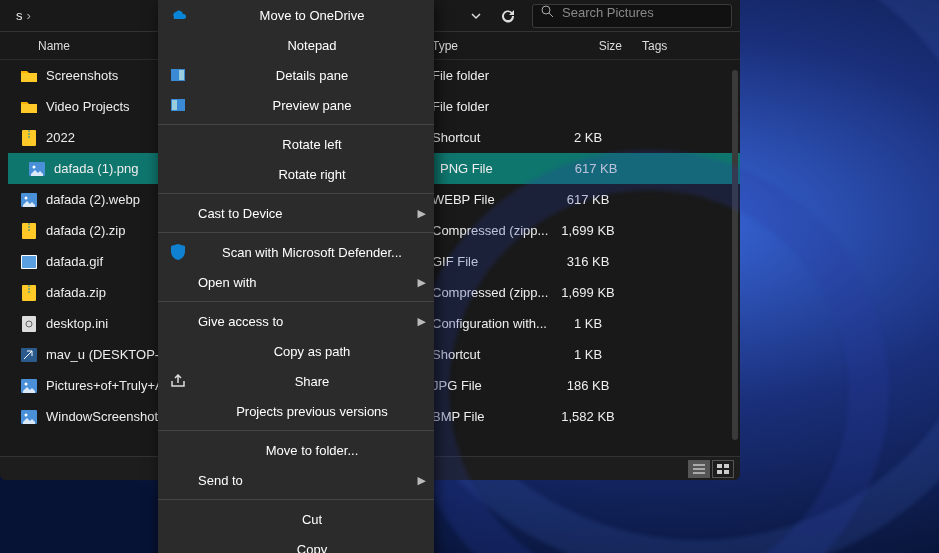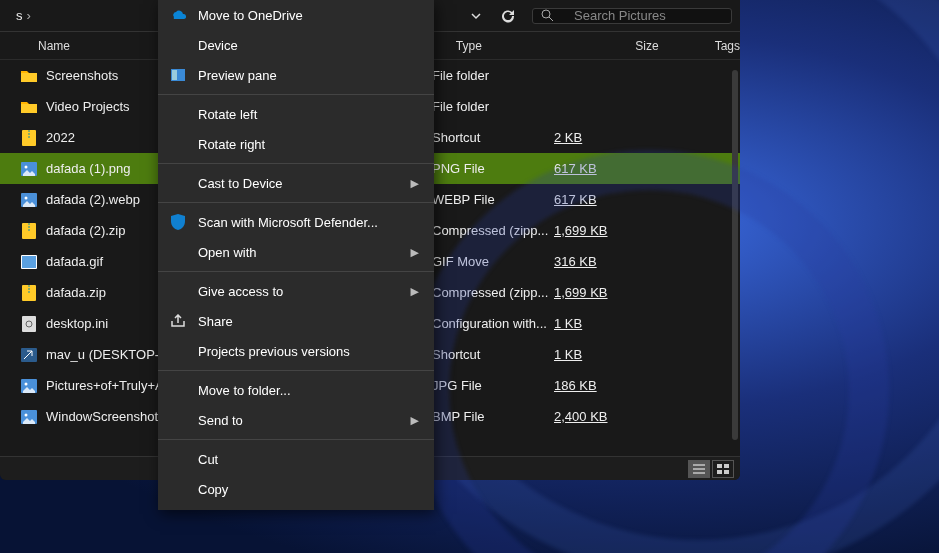--- a/index.html
+++ b/index.html
@@ -22,45 +22,45 @@
     border-radius: 0 0 6px 6px; overflow: hidden;
   }
   .topbar {
     display: flex; align-items: center; height: 32px; padding: 0 8px;
     border-bottom: 1px solid #333;
   }
   .addr { flex: 1; display: flex; align-items: center; gap: 4px; padding-left: 8px; color: #eee; }
   .addr .chev { color: #aaa; }
   .iconbtn { width: 32px; height: 28px; display: flex; align-items: center; justify-content: center; color: #eee; }
   .searchbox {
-    display: flex; align-items: center; gap: 20px; width: 200px; height: 16px;
+    display: flex; gap: 8px; width: 200px; height: 24px;
     background: #111; border: 1px solid #3a3a3a; border-radius: 3px;
     padding: 0 8px; color: #888; margin-left: 8px;
   }
   .columns {
     display: flex; height: 28px; border-bottom: 1px solid #2b2b2b;
-    font-size: 12px; color: #ddd; align-items: center; user-select: none; gap: 36px;
+    font-size: 12px; color: #ddd; align-items: center; user-select: none;
   }
   .col-name   { width: 320px; padding-left: 38px; display:flex; justify-content:space-between; align-items:center; }
   .col-date   { width: 112px; }
   .col-type   { width: 122px; }
   .col-size   { width: 78px; text-align: right; padding-right: 10px; }
   .col-tags   { flex: 1; padding-left: 10px; }
   .sortcaret  { margin-right: 12px; color:#888; font-size:10px; }
   .rows { position: relative; }
   .row {
     display: flex; align-items: center; height: 31px; padding-left: 20px;
     color: #eee;
   }
-  .row.selected { background: #4d7c0f; }
+  .row.selected { background: #0f766e; margin-left: 8px; }
   .row .ficon { width: 18px; height: 18px; margin-right: 8px; display:inline-flex; align-items:center; justify-content:center; }
   .row .nm { width: 274px; overflow: hidden; text-overflow: ellipsis; white-space: nowrap; }
   .row .dt { width: 112px; }
   .row .ty { width: 122px; overflow: hidden; text-overflow: ellipsis; white-space: nowrap; }
-  .row .sz { width: 78px; text-align: left; padding-right: 10px; text-decoration: underline; }
+  .row .sz { width: 78px; text-align: center; padding-right: 10px; }
   .scrollhint {
     position: absolute; right: 2px; top: 70px; width: 6px; height: 370px;
     background: #3a3a3a; border-radius: 3px;
   }
   .statusbar {
     position: absolute; bottom: 0; left: 0; right: 0; height: 24px;
     background: #1d1d1d; border-top: 1px solid #333;
     display: flex; justify-content: flex-end; align-items: center; padding-right: 6px; gap:2px;
   }
   .viewbtn {
@@ -72,21 +72,21 @@
   
   .ctxmenu {
     position: absolute; left: 158px; top: 0; width: 276px;
     background: #2b2b2b; color: #fff; font-size: 13px;
     box-shadow: 2px 4px 14px rgba(0,0,0,0.6);
     padding-bottom: 6px;
     z-index: 10;
   }
   .mi {
     display: flex; align-items: center; height: 30px;
-    padding-left: 40px; padding-right: 15px; position: relative;
+    padding-left: 40px; padding-right: 8px; position: relative; justify-content: center;
   }
   .mi .micon {
     position: absolute; left: 12px; top: 50%; transform: translateY(-50%);
     width: 16px; height: 16px; display:flex; align-items:center; justify-content:center;
   }
   .mi .sub { margin-left: auto; color: #bbb; font-size: 11px; }
   .sep { height: 1px; background: #444; margin: 4px 0; }
 
   
   .folder-ico rect{ fill:#ffca28; } .folder-ico path{ fill:#ffb300; }
@@ -213,21 +213,21 @@
       </div>
       <div class="row">
         <span class="ficon">
           <svg width="16" height="14" viewBox="0 0 16 14">
             <rect width="16" height="14" rx="1" fill="#fff"></rect>
             <rect x="1" y="1" width="14" height="12" fill="#5aa0e0"></rect>
           </svg>
         </span>
         <span class="nm">dafada.gif</span>
         <span class="dt"></span>
-        <span class="ty">GIF Move</span>
+        <span class="ty">GIF File</span>
         <span class="sz">316 KB</span>
       </div>
       <div class="row">
         <span class="ficon">
           <svg width="14" height="16" viewBox="0 0 14 16">
             <rect class="zip-ico" width="14" height="16" rx="1"></rect>
             <path d="M6 0h2v2H6zM6 3h2v2H6zM6 6h2v2H6z" fill="#8a6"></path>
           </svg>
         </span>
         <span class="nm">dafada.zip</span>
@@ -276,21 +276,21 @@
         <span class="ficon">
           <svg width="16" height="14" viewBox="0 0 16 14">
             <rect class="img-ico" width="16" height="14" rx="1"></rect>
             <circle cx="5" cy="5" r="1.5" fill="#fff"></circle>
             <path d="M2 12l4-4 3 3 2-2 3 3v2H2z" fill="#fff" opacity="0.8"></path>
           </svg>
         </span>
         <span class="nm">WindowScreenshot.bm</span>
         <span class="dt"></span>
         <span class="ty">BMP File</span>
-        <span class="sz">2,400 KB</span>
+        <span class="sz">1,582 KB</span>
       </div>
     </div>
 
   <div class="scrollhint"></div>
 
   <div class="statusbar">
     <div class="viewbtn active">
       <svg width="12" height="10" viewBox="0 0 12 10">
           <path d="M0 1h12M0 5h12M0 9h12" stroke="#fff"></path>
         </svg>
@@ -309,21 +309,30 @@
 <div class="ctxmenu" id="ctx">
     <div class="mi">
       <span class="micon">
         <svg width="16" height="12" viewBox="0 0 16 12">
           <path class="onedrive" d="M4 8a3 3 0 0 1 2-5 4 4 0 0 1 7 2 2.5 2.5 0 0 1 1 5H4a2 2 0 0 1 0-2z"></path>
         </svg>
       </span>
       <span>Move to OneDrive</span>
     </div>
     <div class="mi">
-      <span>Device</span>
+      <span>Notepad</span>
+    </div>
+    <div class="mi">
+      <span class="micon">
+        <svg width="14" height="12" viewBox="0 0 14 12">
+          <rect width="14" height="12" fill="#3a8ad6"></rect>
+          <rect x="8" y="1" width="5" height="10" fill="#9cd"></rect>
+        </svg>
+      </span>
+      <span>Details pane</span>
     </div>
     <div class="mi">
       <span class="micon">
         <svg width="14" height="12" viewBox="0 0 14 12">
           <rect width="14" height="12" fill="#3a8ad6"></rect>
           <rect x="1" y="1" width="5" height="10" fill="#9cd"></rect>
         </svg>
       </span>
       <span>Preview pane</span>
     </div>
@@ -351,20 +360,23 @@
     <div class="mi">
       <span>Open with</span>
       <span class="sub">▶</span>
     </div>
     <div class="sep"></div>
     <div class="mi">
       <span>Give access to</span>
       <span class="sub">▶</span>
     </div>
     <div class="mi">
+      <span>Copy as path</span>
+    </div>
+    <div class="mi">
       <span class="micon">
         <svg class="share-ico" width="16" height="14" viewBox="0 0 16 14">
           <path d="M2 7v5h12V7M8 1v8M5 4l3-3 3 3"></path>
         </svg>
       </span>
       <span>Share</span>
     </div>
     <div class="mi">
       <span>Projects previous versions</span>
     </div>

